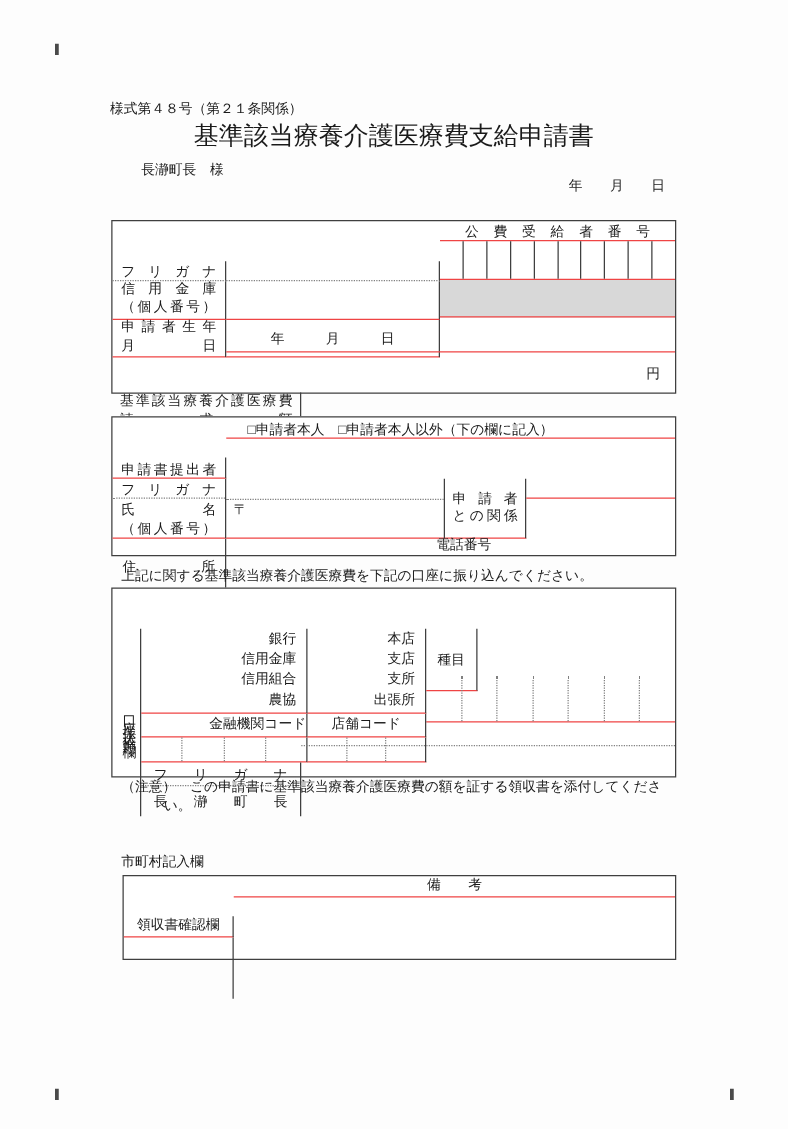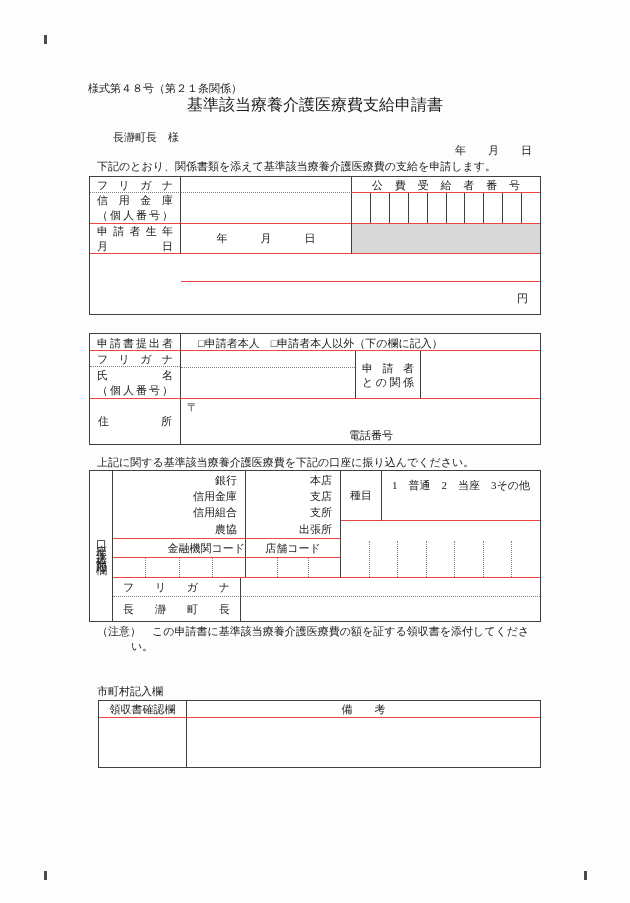--- a/index.html
+++ b/index.html
@@ -1,25 +1,25 @@
 <!DOCTYPE html>
 <html><head>
 <meta charset="utf-8">
 <style>
   html,body{margin:0;padding:0;}
   .sheet{
     position:relative;width:630px;height:903px;background:#fdfdfd;
-    font-family:Liberation Serif, serif;
+    font-family:Liberation Mono, monospace;
     color:#1a1a1a;overflow:hidden;
   }
   .abs{position:absolute;box-sizing:border-box;}
   .txt{font-size:11px;line-height:13px;white-space:pre;}
   .tbl{position:absolute;box-sizing:border-box;border:1px solid #3f3f3f;background:#fff;}
   .c{position:absolute;box-sizing:border-box;font-size:11px;color:#1a1a1a;}
-  .br{border-right:1px solid #3f3f3f;}
+  .br{border-right:1px solid #3f3f3f;margin-top:32px;}
   .bb{border-bottom:1px solid #ef4444;}
   .bbd{border-bottom:1px dotted #808080;}
   .jst{text-align:justify;text-align-last:justify;}
   .vc{display:flex;flex-direction:column;justify-content:center;}
   .ctr{display:flex;align-items:center;justify-content:center;}
   .cells{display:flex;height:100%;}
   .cells>div{flex:1;border-left:1px solid #3f3f3f;}
   .cells>div:first-child{border-left:none;}
   .cellsd>div{border-left:1px dotted #808080;}
   .cellsd>div:first-child{border-left:none;}
@@ -29,24 +29,23 @@
 </head>
 <body>
 
 <div class="sheet">
 
   <div class="mark" style="left:44px;top:35px;width:3px;height:9px;"></div>
   <div class="mark" style="left:44px;top:871px;width:3px;height:9px;"></div>
   <div class="mark" style="left:584px;top:871px;width:3px;height:9px;"></div>
 
   <div class="abs txt" style="left:88px;top:82px;">様式第４８号（第２１条関係）</div>
-  <div class="abs" style="left:0;top:95px;width:630px;text-align:center;font-size:16px;">基準該当療養介護医療費支給申請書</div>
+  <div class="abs" style="left:0;top:95px;width:630px;text-align:center;font-size:20px;">基準該当療養介護医療費支給申請書</div>
   <div class="abs txt" style="left:113px;top:131px;">長瀞町長　様</div>
   <div class="abs txt" style="left:455px;top:144px;">年　　月　　日</div>
-  <div class="abs txt" style="left:97px;top:160px;">下記のとおり、関係書類を添えて基準該当療養介護医療費の支給を申請します。</div>
 
   <div class="tbl" style="left:89px;top:176px;width:452px;height:139px;">
     <div class="c br bbd jst" style="left:0;top:0;width:91px;height:16px;padding:1px 7px 0;">フリガナ</div>
     <div class="c br bbd" style="left:91px;top:0;width:171px;height:16px;"></div>
     <div class="c bb jst" style="left:262px;top:0;width:188px;height:16px;padding:1px 20px 0;">公費受給者番号</div>
 
     <div class="c br bb" style="left:0;top:16px;width:91px;height:31px;padding:0 7px;line-height:15px;">
       <div class="jst">信用金庫</div>
       <div class="jst">（個人番号）</div>
     </div>
@@ -68,20 +67,24 @@
 
     <div class="c br bb" style="left:0;top:47px;width:91px;height:30px;padding:0 7px;line-height:15px;">
       <div class="jst">申請者生年</div>
       <div class="jst">月日</div>
     </div>
     <div class="c br bb ctr" style="left:91px;top:47px;width:171px;height:30px;white-space:pre;">年　　　月　　　日</div>
     <div class="c bb" style="left:262px;top:47px;width:188px;height:30px;background:#d8d8d8;"></div>
 
     <div class="c bb" style="left:91px;top:77px;width:359px;height:28px;"></div>
 
+    <div class="c br" style="left:0;top:105px;width:151px;height:32px;padding:1px 6px;line-height:15px;">
+      <div class="jst">基準該当療養介護医療費</div>
+      <div class="jst">請求額</div>
+    </div>
     <div class="c" style="left:151px;top:105px;width:299px;height:32px;">
       <span class="abs" style="right:12px;top:9px;font-size:11px;">円</span>
     </div>
   </div>
 
   <div class="tbl" style="left:89px;top:333px;width:452px;height:112px;">
     <div class="c br bb jst" style="left:0;top:0;width:91px;height:17px;padding:2px 7px 0;">申請書提出者</div>
     <div class="c bb" style="left:91px;top:0;width:359px;height:17px;padding:2px 0 0 17px;white-space:pre;">□申請者本人　□申請者本人以外（下の欄に記入）</div>
 
     <div class="c br bb" style="left:0;top:17px;width:91px;height:48px;">
@@ -116,21 +119,20 @@
       <div>支所</div>
       <div>出張所</div>
     </div>
     <div class="c br bb" style="left:23px;top:0;width:133px;height:68px;text-align:right;padding:1px 8px 0 0;line-height:16.2px;">
       <div>銀行</div>
       <div>信用金庫</div>
       <div>信用組合</div>
       <div>農協</div>
     </div>
     <div class="c br bb ctr" style="left:251px;top:0;width:41px;height:50px;">種目</div>
-    <div class="c bb" style="left:292px;top:0;width:158px;height:50px;text-align:center;padding:6px 5px 0;line-height:17px;">1　普通　2　当座　3その他</div>
 
     <div class="c bb" style="left:251px;top:70px;width:199px;height:37px;">
       <div class="cells cellsd">
         <div></div>
           <div></div>
           <div></div>
           <div></div>
           <div></div>
           <div></div>
           <div></div>

